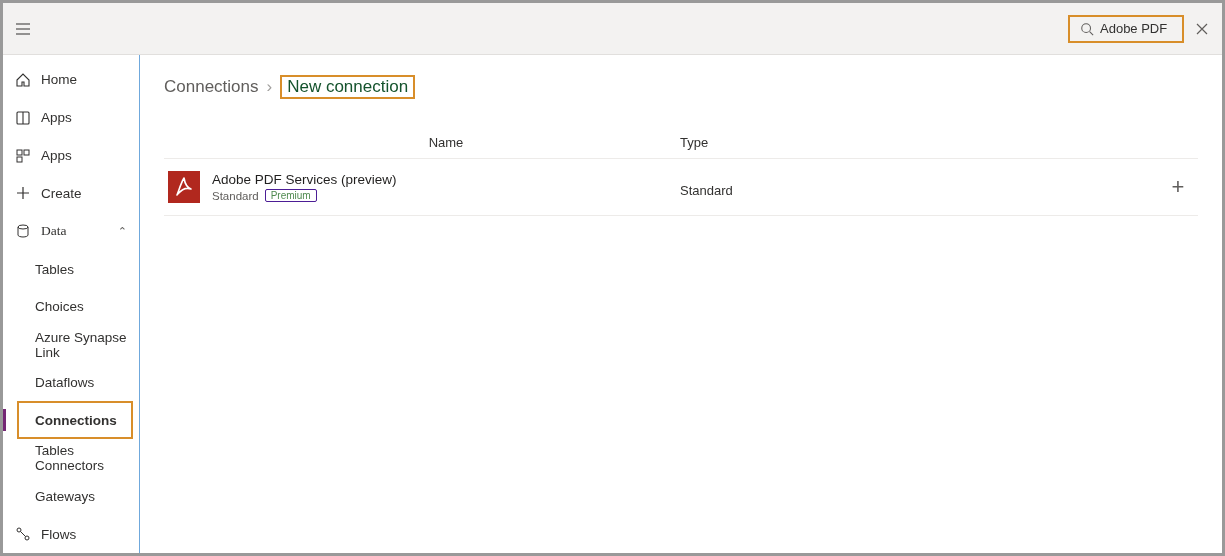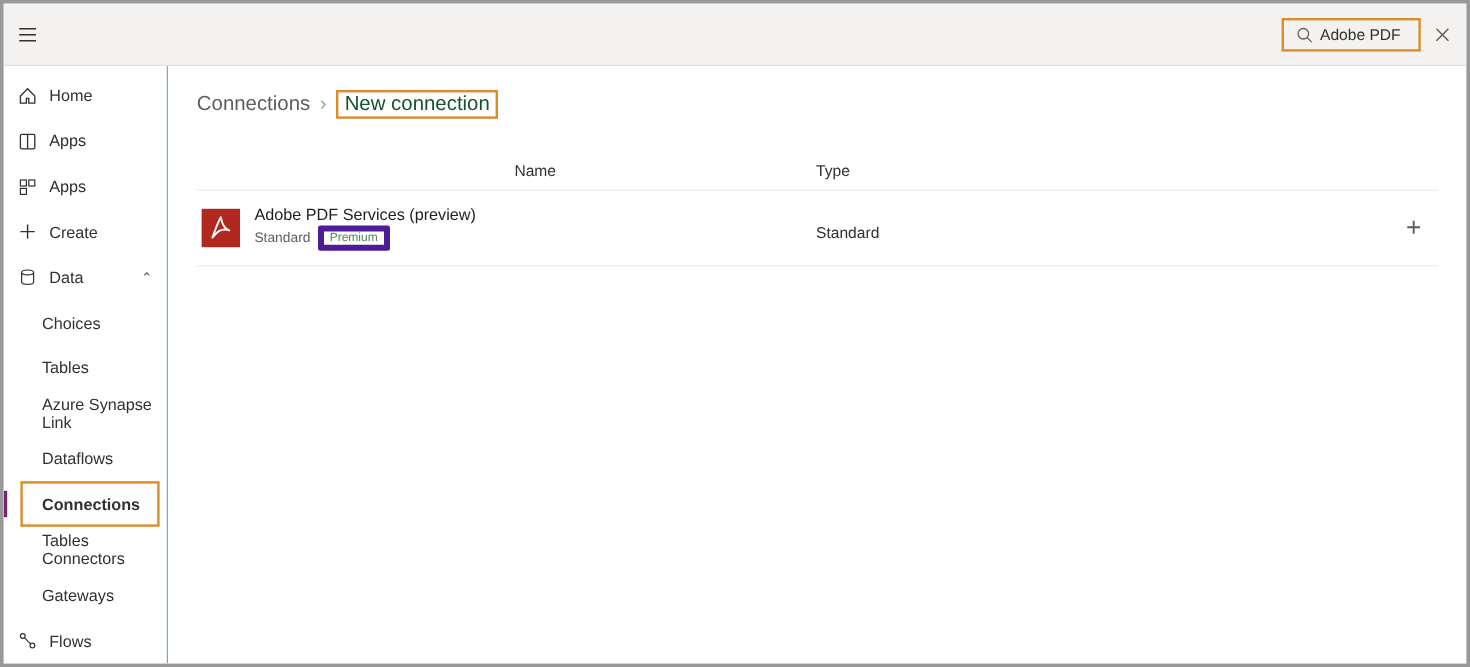--- a/index.html
+++ b/index.html
@@ -81,21 +81,21 @@
       display: flex;
       align-items: center;
       height: 38px;
       padding: 0 12px;
       gap: 10px;
       cursor: pointer;
       color: #323130;
       font-size: 13.5px;
       position: relative;
     }
-    .nav-item.expandable { justify-content: flex-start; }
+    .nav-item.expandable { justify-content: flex-start; font-family: Liberation Serif, serif; }
     .nav-item .chevron {
       margin-left: auto;
       font-size: 11px;
       color: #605e5c;
     }
     .nav-item svg { width: 16px; height: 16px; flex-shrink: 0; }
     .sub-item {
       display: flex;
       align-items: center;
       height: 38px;
@@ -174,21 +174,21 @@
     .row-name { font-size: 13.5px; color: #201f1e; }
     .row-sub {
       font-size: 11.5px;
       color: #605e5c;
       margin-top: 2px;
       display: flex;
       align-items: center;
       gap: 6px;
     }
     .premium-badge {
-      border: 5px solid #4c1d95;
+      border: 1px solid #4c1d95;
       color: #4f8a4f;
       font-size: 10px;
       padding: 0px 5px;
       border-radius: 2px;
     }
     .row-type { flex: 1; font-size: 13px; color: #323130; padding-top: 6px;}
     .row-action {
       width: 40px;
       display: flex;
       justify-content: center;
@@ -258,24 +258,24 @@
       <div class="nav-item expandable">
         <svg viewBox="0 0 16 16">
             <ellipse cx="8" cy="4" rx="5" ry="2" fill="none" stroke="#323130"></ellipse>
             <path d="M3 4v8c0 1.1 2.2 2 5 2s5-.9 5-2V4" fill="none" stroke="#323130"></path>
           </svg>
         <span>Data</span>
         <span class="chevron">⌃</span>
       </div>
 
       <div class="sub-item">
+          <span>Tables</span>
+        </div>
+      <div class="sub-item">
           <span>Choices</span>
-        </div>
-      <div class="sub-item">
-          <span>Tables</span>
         </div>
       <div class="sub-item">
           <span>Azure Synapse Link</span>
         </div>
       <div class="sub-item">
           <span>Dataflows</span>
         </div>
       <div class="sub-item-wrap">
         <div class="sub-item active highlight-orange">
             <span>Connections</span>

